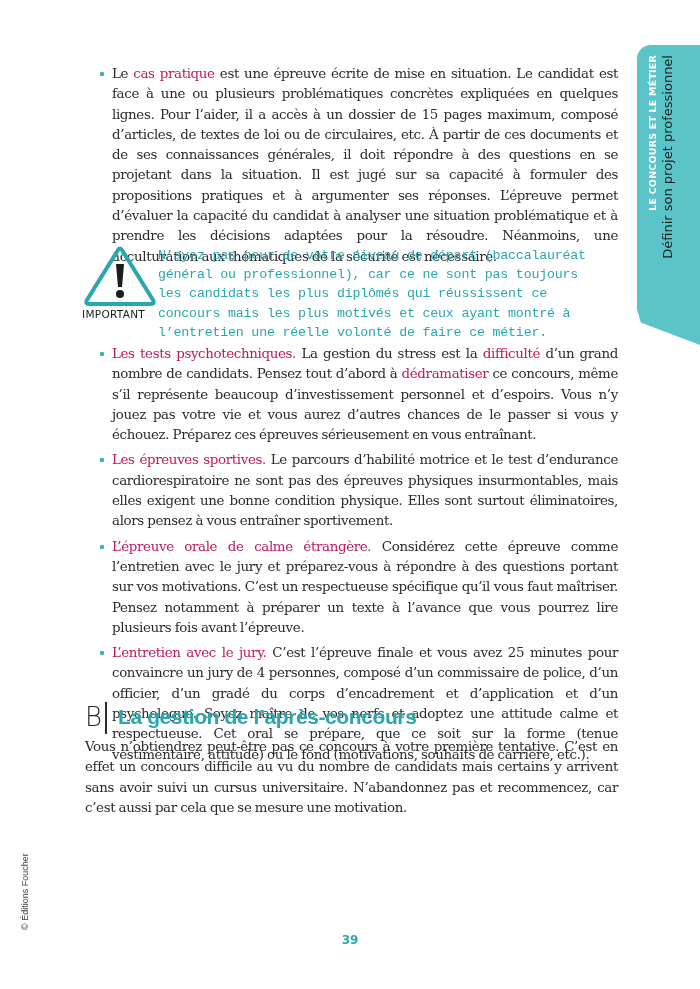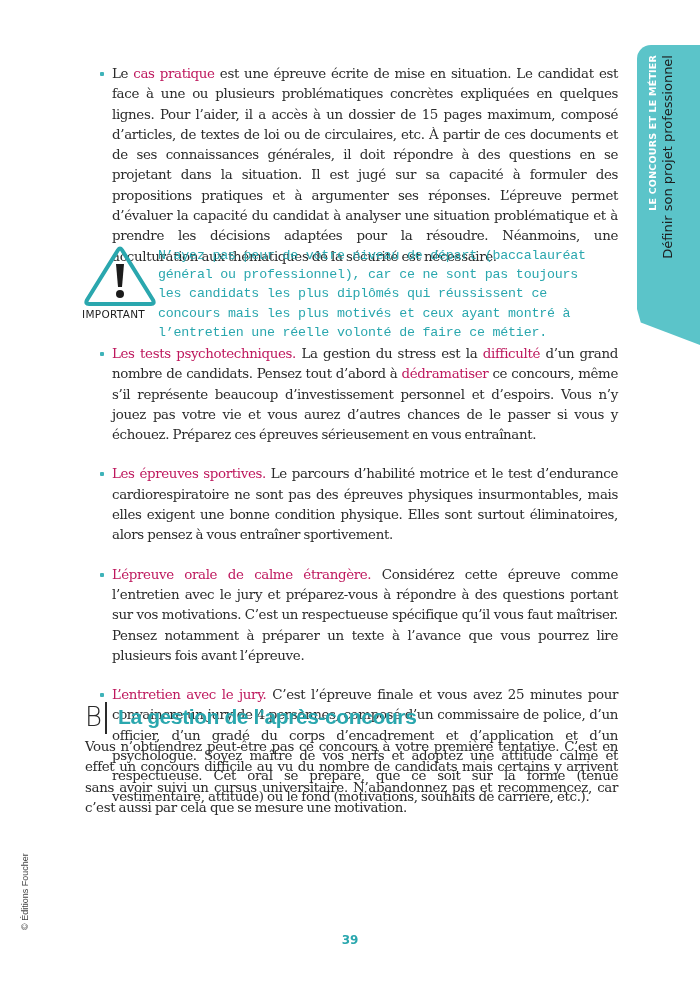--- a/index.html
+++ b/index.html
@@ -17,21 +17,21 @@
     transform-origin: 0 0;
     transform: rotate(-90deg) translate(-250px, -22px);
     width: 250px; text-align: right; white-space: nowrap;
     font-family: "DejaVu Sans", "Liberation Sans", sans-serif;
   }
   .side-tab-title { display: block; font-size: 9.5px; font-weight: bold; color: #ffffff; letter-spacing: 0.2px; line-height: 14px; }
   .side-tab-sub { display: block; font-size: 13px; color: #1c1c1c; line-height: 16px; }
 
   .content { position: absolute; left: 100px; top: 64px; width: 518px; }
   .bullet-item { position: relative; padding-left: 12px; font-size: 13.4px; line-height: 20.3px; text-align: justify; letter-spacing: -0.35px; word-spacing: -0.5px; }
-  .bullet-item + .bullet-item { margin-top: 19px; }
+  .bullet-item + .bullet-item { margin-top: 5px; }
   .bullet-dot { position: absolute; left: 0; top: 8px; width: 4px; height: 4px; background: #3fb3b9; border-radius: 1px; }
   .bullet-item b { font-weight: normal; color: #be185d; }
 
   .important { position: absolute; left: 80px; top: 246px; width: 500px; height: 80px; }
   .important-icon { position: absolute; left: 0; top: 0; width: 80px; height: 80px; }
   .important-label { position: absolute; left: 2px; top: 62px; font-family: "DejaVu Sans", "Liberation Sans", sans-serif; font-size: 10.5px; font-weight: normal; color: #1c1c1c; letter-spacing: 0.3px; }
   .important-text { position: absolute; left: 78px; top: 0px; width: 430px; font-family: Liberation Mono, monospace; font-size: 13.3px; line-height: 19.2px; color: #2aa7ae; letter-spacing: -0.2px; }
 
   .list2 { position: absolute; left: 100px; top: 344px; width: 518px; }
 

